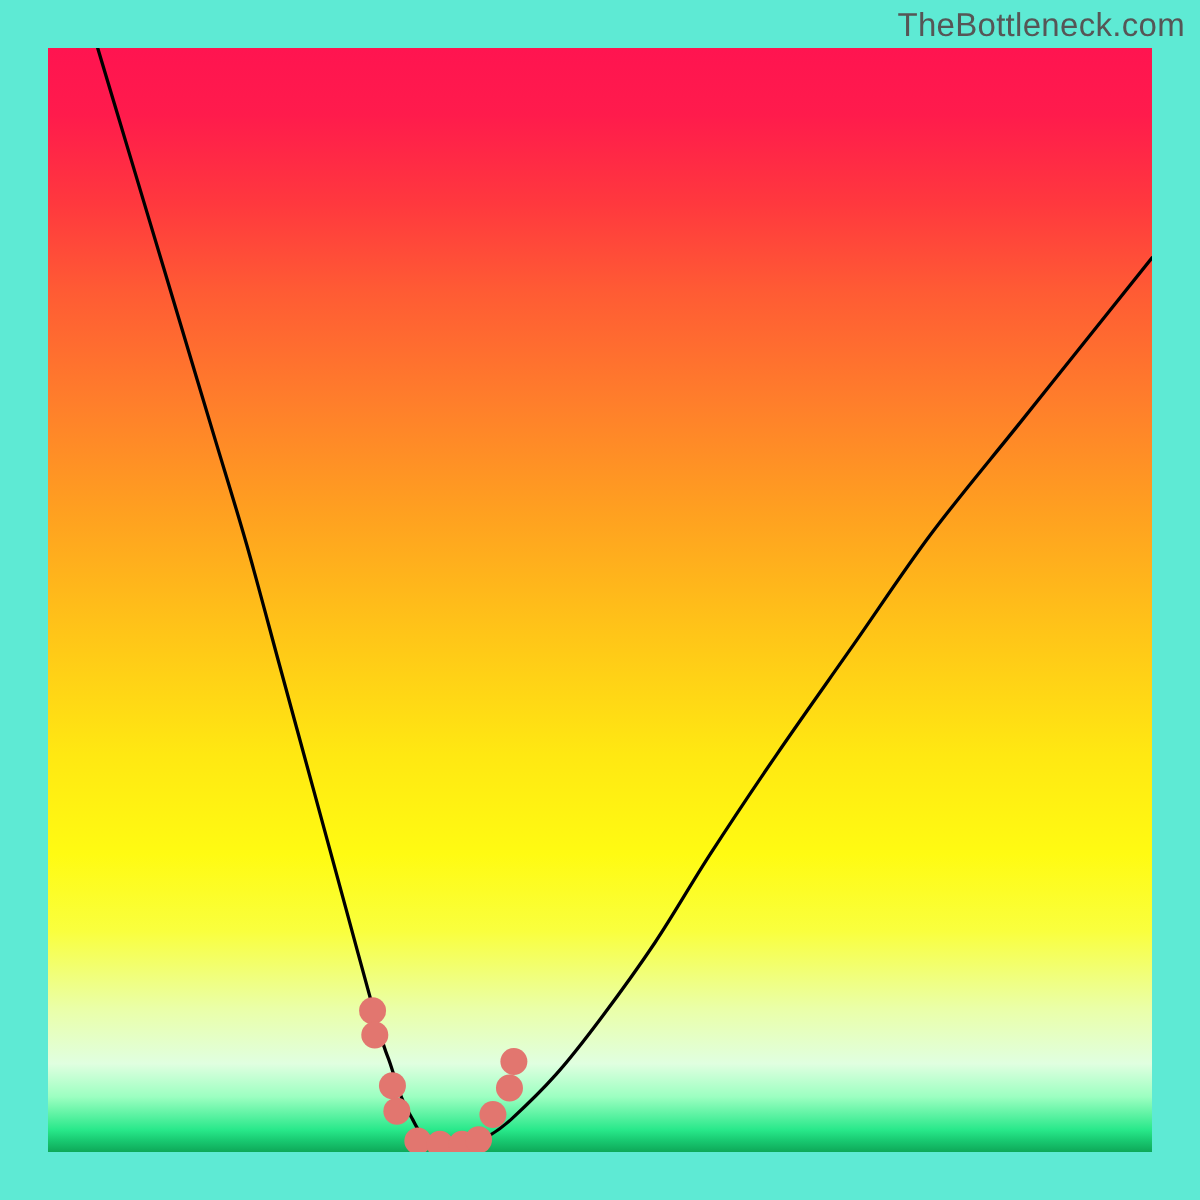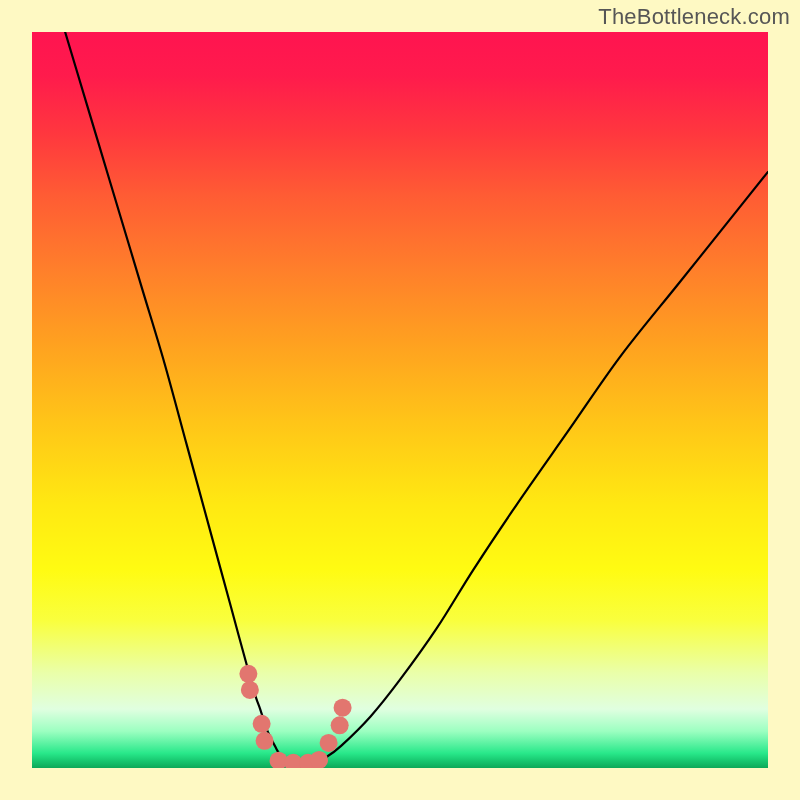--- a/index.html
+++ b/index.html
@@ -8,21 +8,21 @@
     width: 800px;
     height: 800px;
     overflow: hidden;
     background: #000;
     font-family: Arial, Helvetica, sans-serif;
   }
   .frame {
     position: relative;
     width: 800px;
     height: 800px;
-    background: #fef9c3;
+    background: #5eead4;
     text-align: right;
   }
   .plot {
     position: absolute;
     left: 32px;
     top: 32px;
     width: 736px;
     height: 736px;
     background: linear-gradient(
       to bottom,

